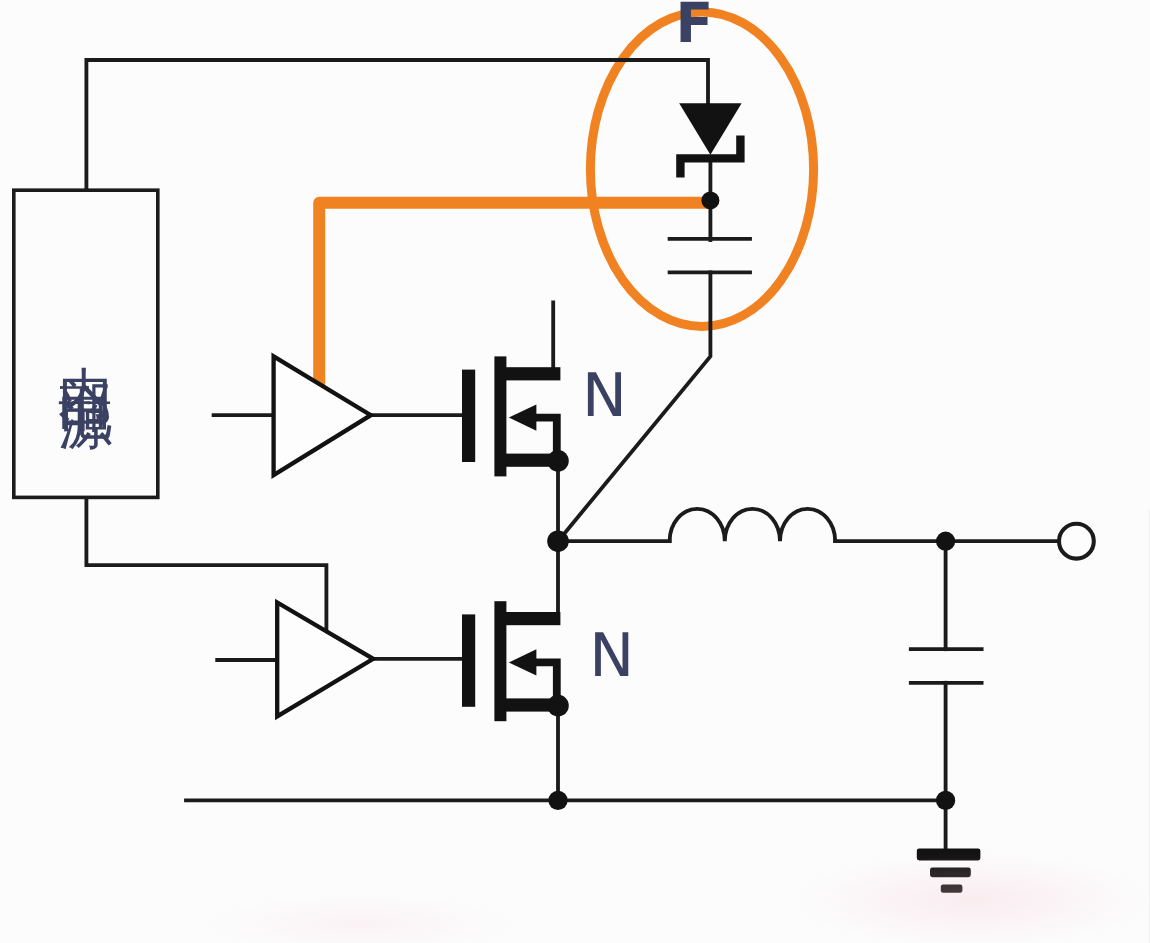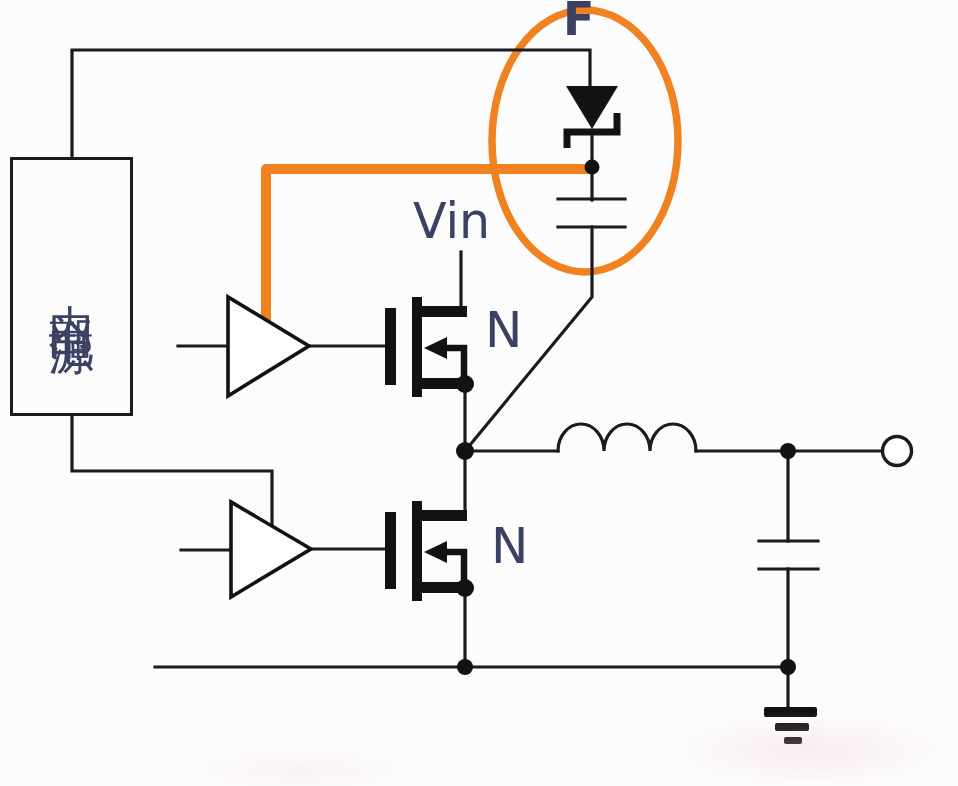--- a/index.html
+++ b/index.html
@@ -132,20 +132,19 @@
       <rect class="sym" x="764" y="707" width="53" height="10" rx="2"></rect>
       <rect class="sym" x="775" y="723" width="34" height="8" rx="2"></rect>
       <rect class="sym" x="784" y="737" width="18" height="7" rx="2"></rect>
     </g>
   </svg>
 
   <div class="power-box">
     <span>内部电源</span>
   </div>
 
-  <div class="label vin">Vin</div>
   <div class="label n-top">N</div>
   <div class="label n-bot">N</div>
   <div class="label f-frag">F</div>
 
   <div class="smudge a"></div>
   <div class="smudge b"></div>
 </div>
 
 </body></html>

